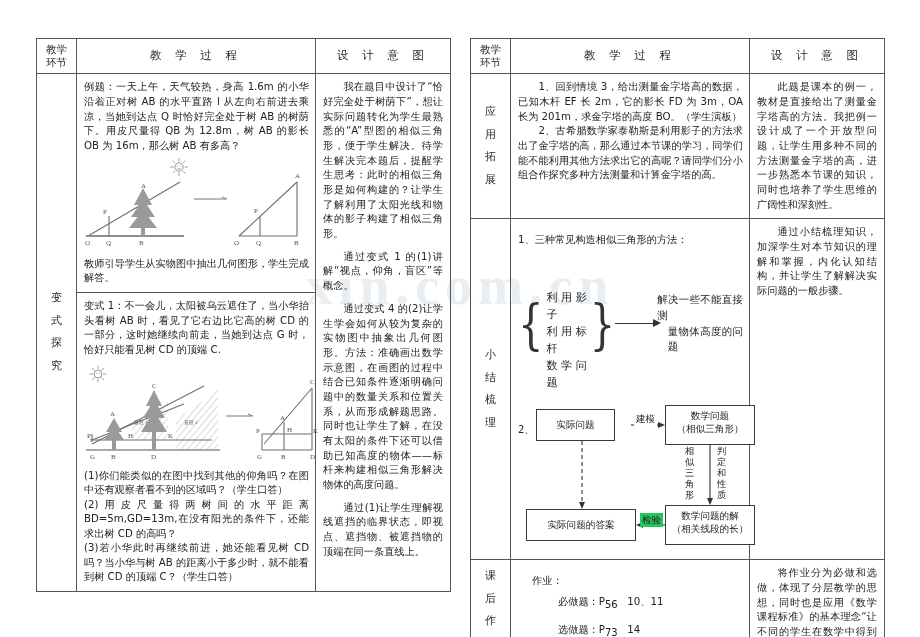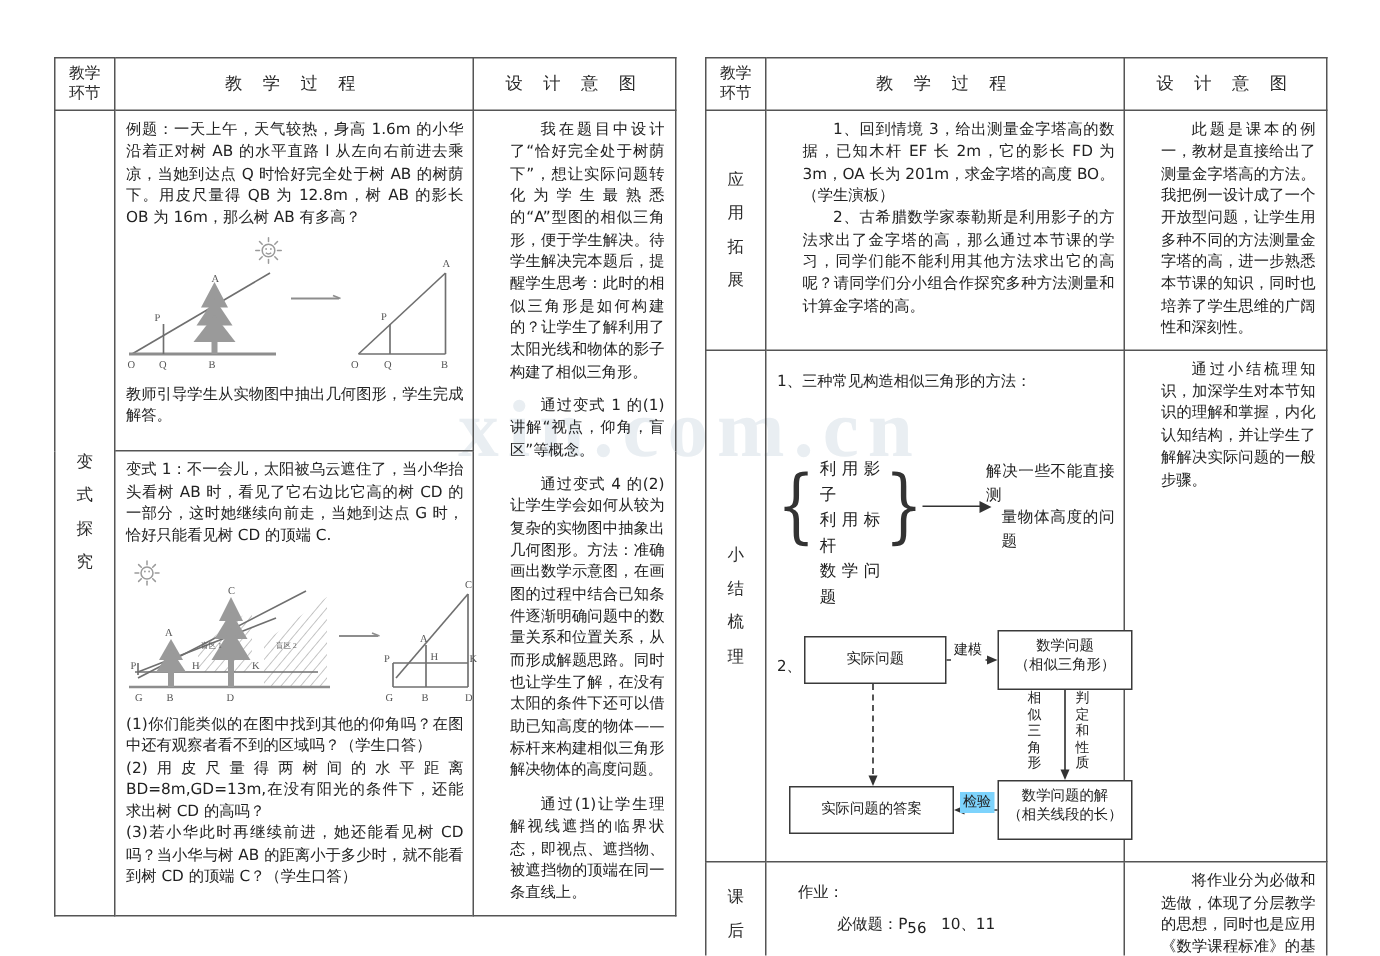--- a/index.html
+++ b/index.html
@@ -66,21 +66,21 @@
   .hdr.narrow { line-height: 1.2; }
 
   .cell {
     padding: 6px 6px 6px 7px !important;
     font-size: 10.2px;
     line-height: 1.44;
     color: #222;
     text-align: justify;
   }
   .cell.intent { padding: 6px 7px !important; }
-  .indent { text-indent: 2em; display: block; margin-left: 17px; }
+  .indent { text-indent: 2em; display: block; }
   .stage {
     text-align: center;
     vertical-align: middle !important;
     font-size: 11px;
     color: #2b2b2b;
     line-height: 2.05;
     letter-spacing: 0;
     padding: 4px 0 !important;
   }
   .stage span { display: block; }
@@ -311,21 +311,21 @@
                   <text class="sm" x="203" y="70">H</text>
                   <text class="sm" x="229" y="71">K</text>
                   <text class="sm" x="173" y="97">G</text>
                   <text class="sm" x="197" y="97">B</text>
                   <text class="sm" x="226" y="97">D</text>
                 </g>
               </svg>
             </div>
 
             <p class="tight">(1)你们能类似的在图中找到其他的仰角吗？在图中还有观察者看不到的区域吗？（学生口答）</p>
-            <p class="tight">(2)用皮尺量得两树间的水平距离 BD=8m,GD=13m,在没有阳光的条件下，还能求出树 CD 的高吗？</p>
+            <p class="tight">(2)用皮尺量得两树间的水平距离 BD=5m,GD=13m,在没有阳光的条件下，还能求出树 CD 的高吗？</p>
             <p class="tight">(3)若小华此时再继续前进，她还能看见树 CD 吗？当小华与树 AB 的距离小于多少时，就不能看到树 CD 的顶端 C？（学生口答）</p>
           </td>
         </tr>
       </tbody>
     </table>
   </div>
 
   <div class="sheet" id="sheet-right">
     <table class="grid">
       <colgroup>
@@ -380,21 +380,21 @@
               <span class="arrow-h"></span>
               <span class="brace-target">
                 <span style="display:block">解决一些不能直接测</span>
                 <span style="display:block; padding-left:1em">量物体高度的问题</span>
               </span>
             </div>
 
             <div style="position:relative; height:152px; margin-top:10px;">
               <span style="position:absolute; left:0px; top:22px; font-size:10px;">2、</span>
 
-              <div class="flow-box" style="position:absolute; left:18px; top:8px; width:95px; height:32px; display:flex; align-items:center; justify-content:center;">实际问题</div>
+              <div class="flow-box" style="position:absolute; left:18px; top:8px; width:79px; height:32px; display:flex; align-items:center; justify-content:center;">实际问题</div>
 
               <div class="flow-box" style="position:absolute; left:147px; top:4px; width:90px; height:40px;">
                 <span style="display:block">数学问题</span>
                 <span style="display:block">（相似三角形）</span>
               </div>
 
               <div class="flow-box" style="position:absolute; left:8px; top:108px; width:110px; height:32px; display:flex; align-items:center; justify-content:center;">实际问题的答案</div>
 
               <div class="flow-box" style="position:absolute; left:147px; top:104px; width:90px; height:40px;">
                 <span style="display:block">数学问题的解</span>
@@ -410,21 +410,21 @@
                 <polygon points="64,108 61,101 67,101" fill="#333"></polygon>
 
                 <line x1="192" y1="44" x2="192" y2="98" stroke="#333" stroke-width="1.1"></line>
                 <polygon points="192,104 189,97 195,97" fill="#333"></polygon>
 
                 <line x1="147" y1="124" x2="124" y2="124" stroke="#333" stroke-width="1.1"></line>
                 <polygon points="118,124 125,121 125,127" fill="#333"></polygon>
               </svg>
 
               <span style="position:absolute; left:116px; top:11px; background:#fff; font-size:9.4px; padding:0 2px;">建模</span>
-              <span style="position:absolute; left:122px; top:112px; background:#7dd3fc; font-size:9.4px; padding:0 2px;">检验</span>
+              <span style="position:absolute; left:122px; top:112px; background:#22c55e; font-size:9.4px; padding:0 2px;">检验</span>
 
               <div style="position:absolute; left:167px; top:45px; font-size:9.2px; line-height:1.18; text-align:center;">
                 <span style="display:block">相</span>
                 <span style="display:block">似</span>
                 <span style="display:block">三</span>
                 <span style="display:block">角</span>
                 <span style="display:block">形</span>
               </div>
               <div style="position:absolute; left:199px; top:45px; font-size:9.2px; line-height:1.18; text-align:center;">
                 <span style="display:block">判</span>

